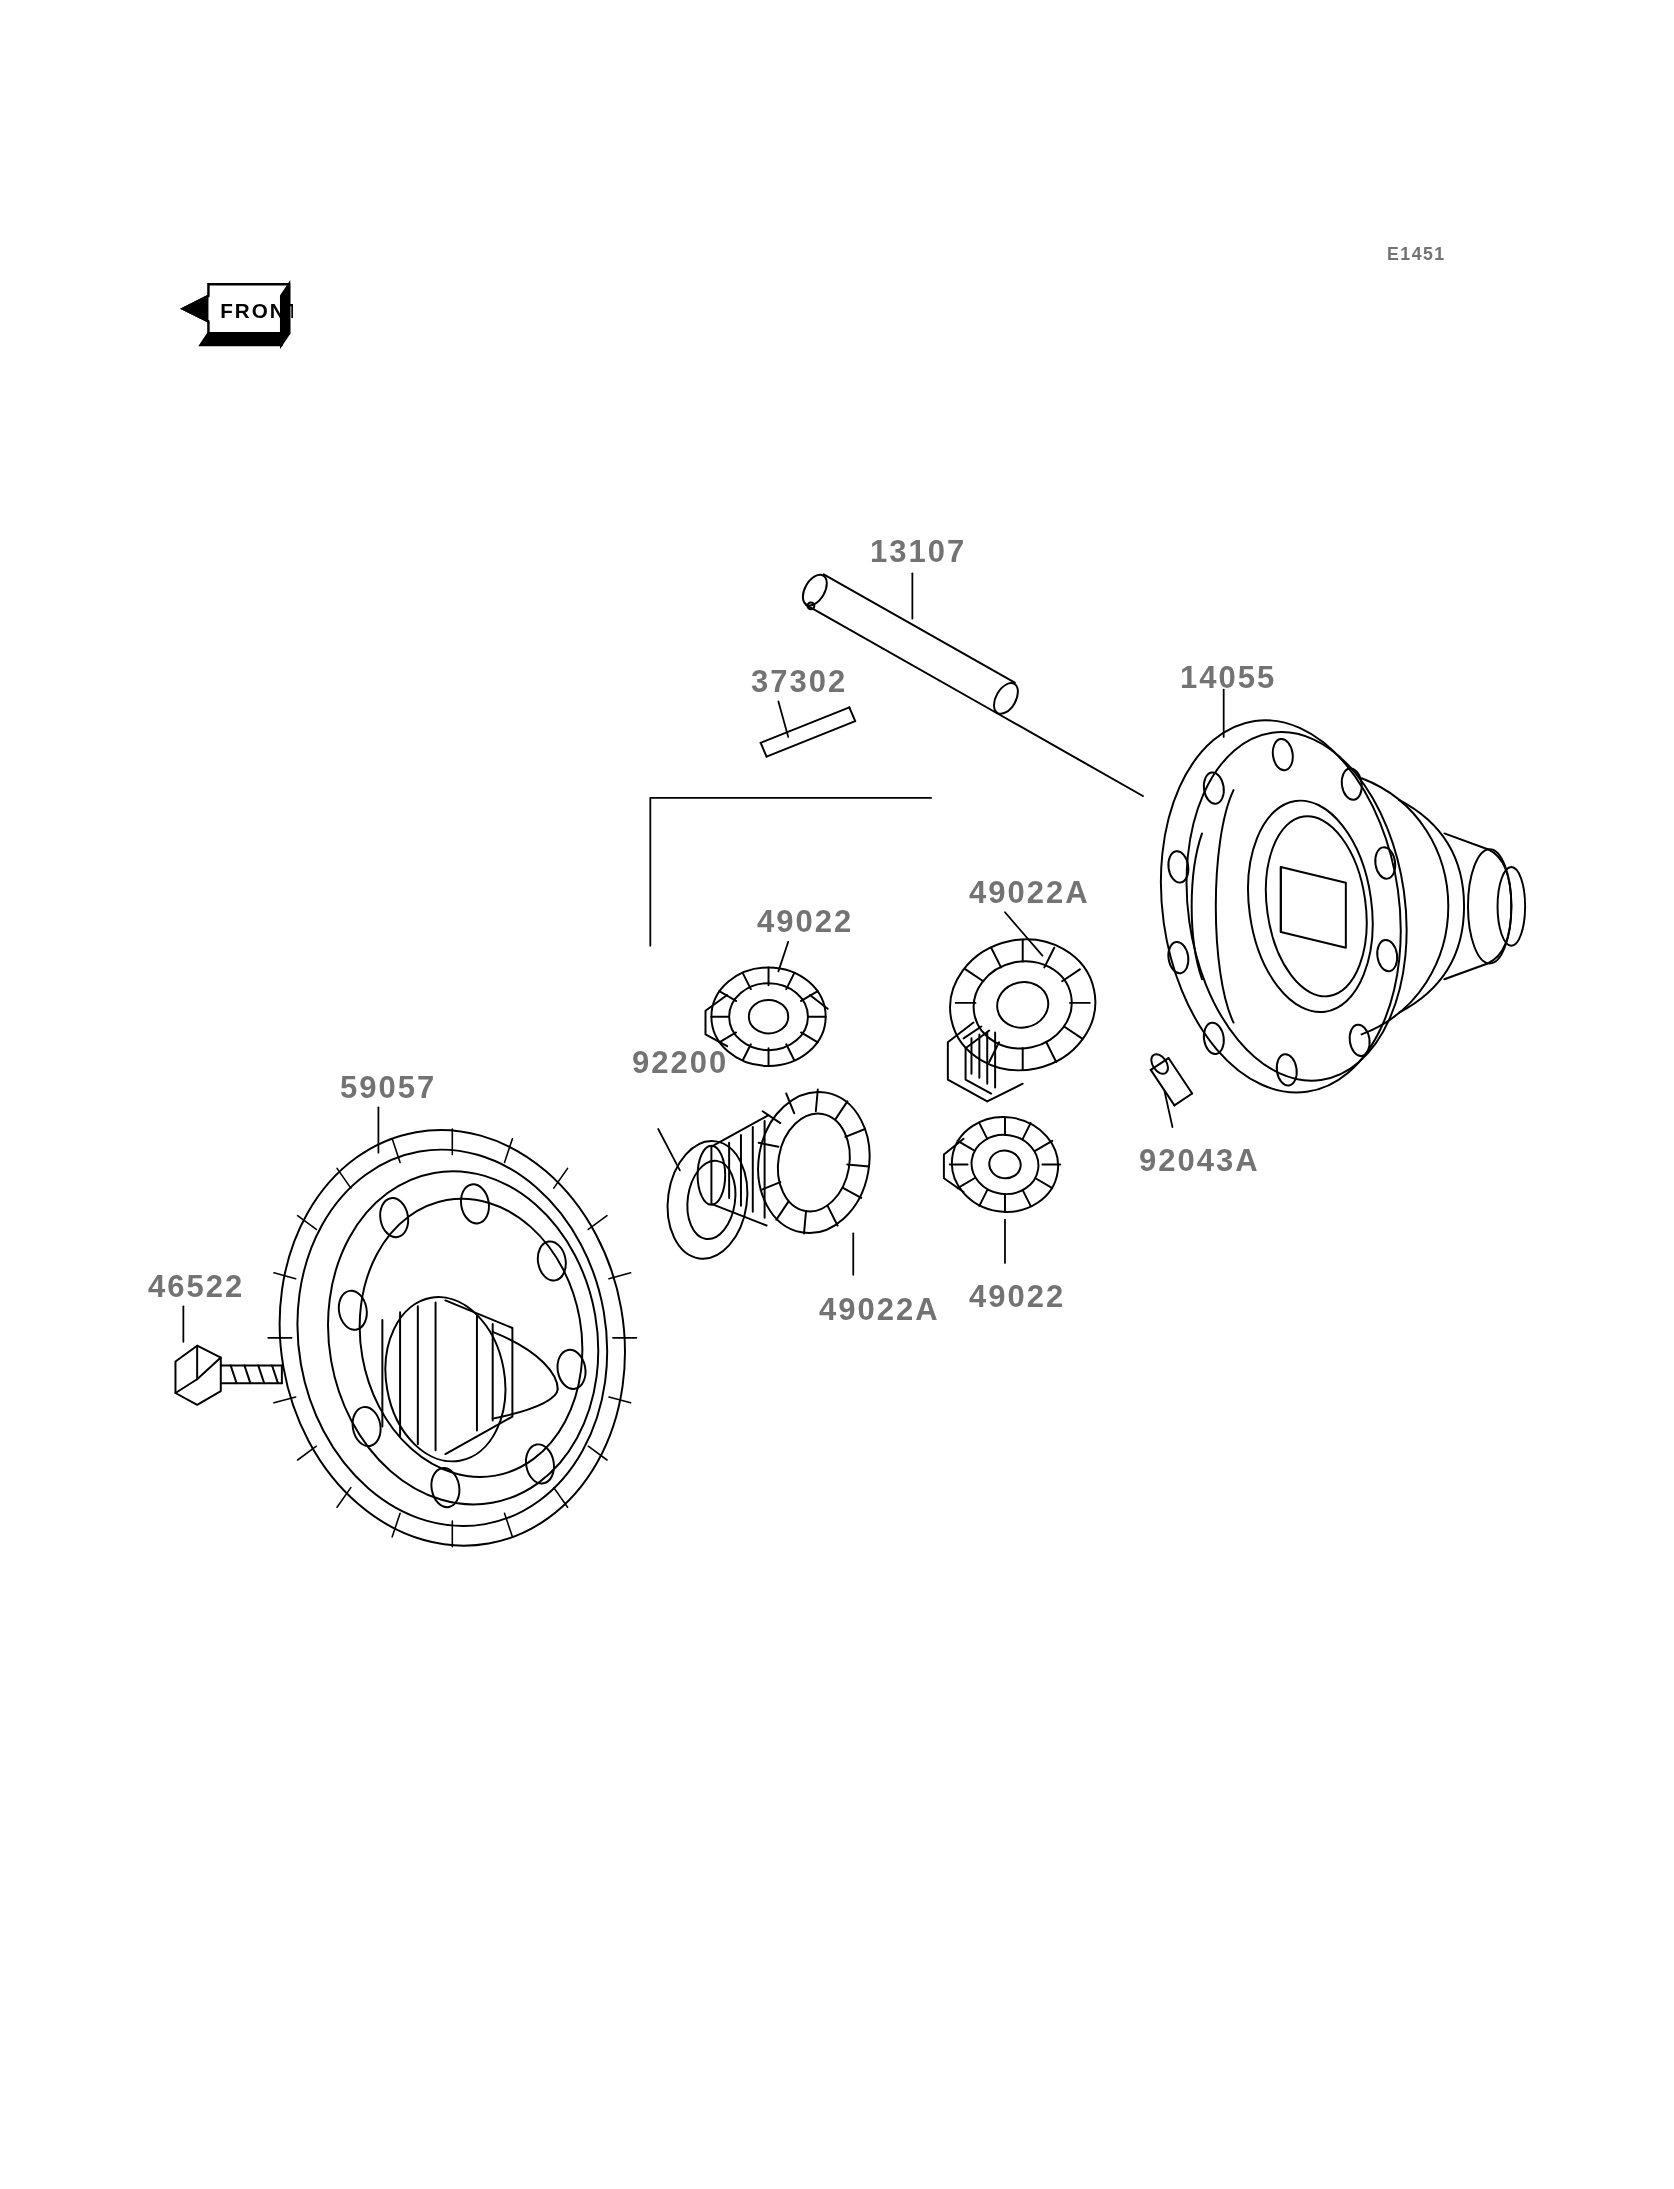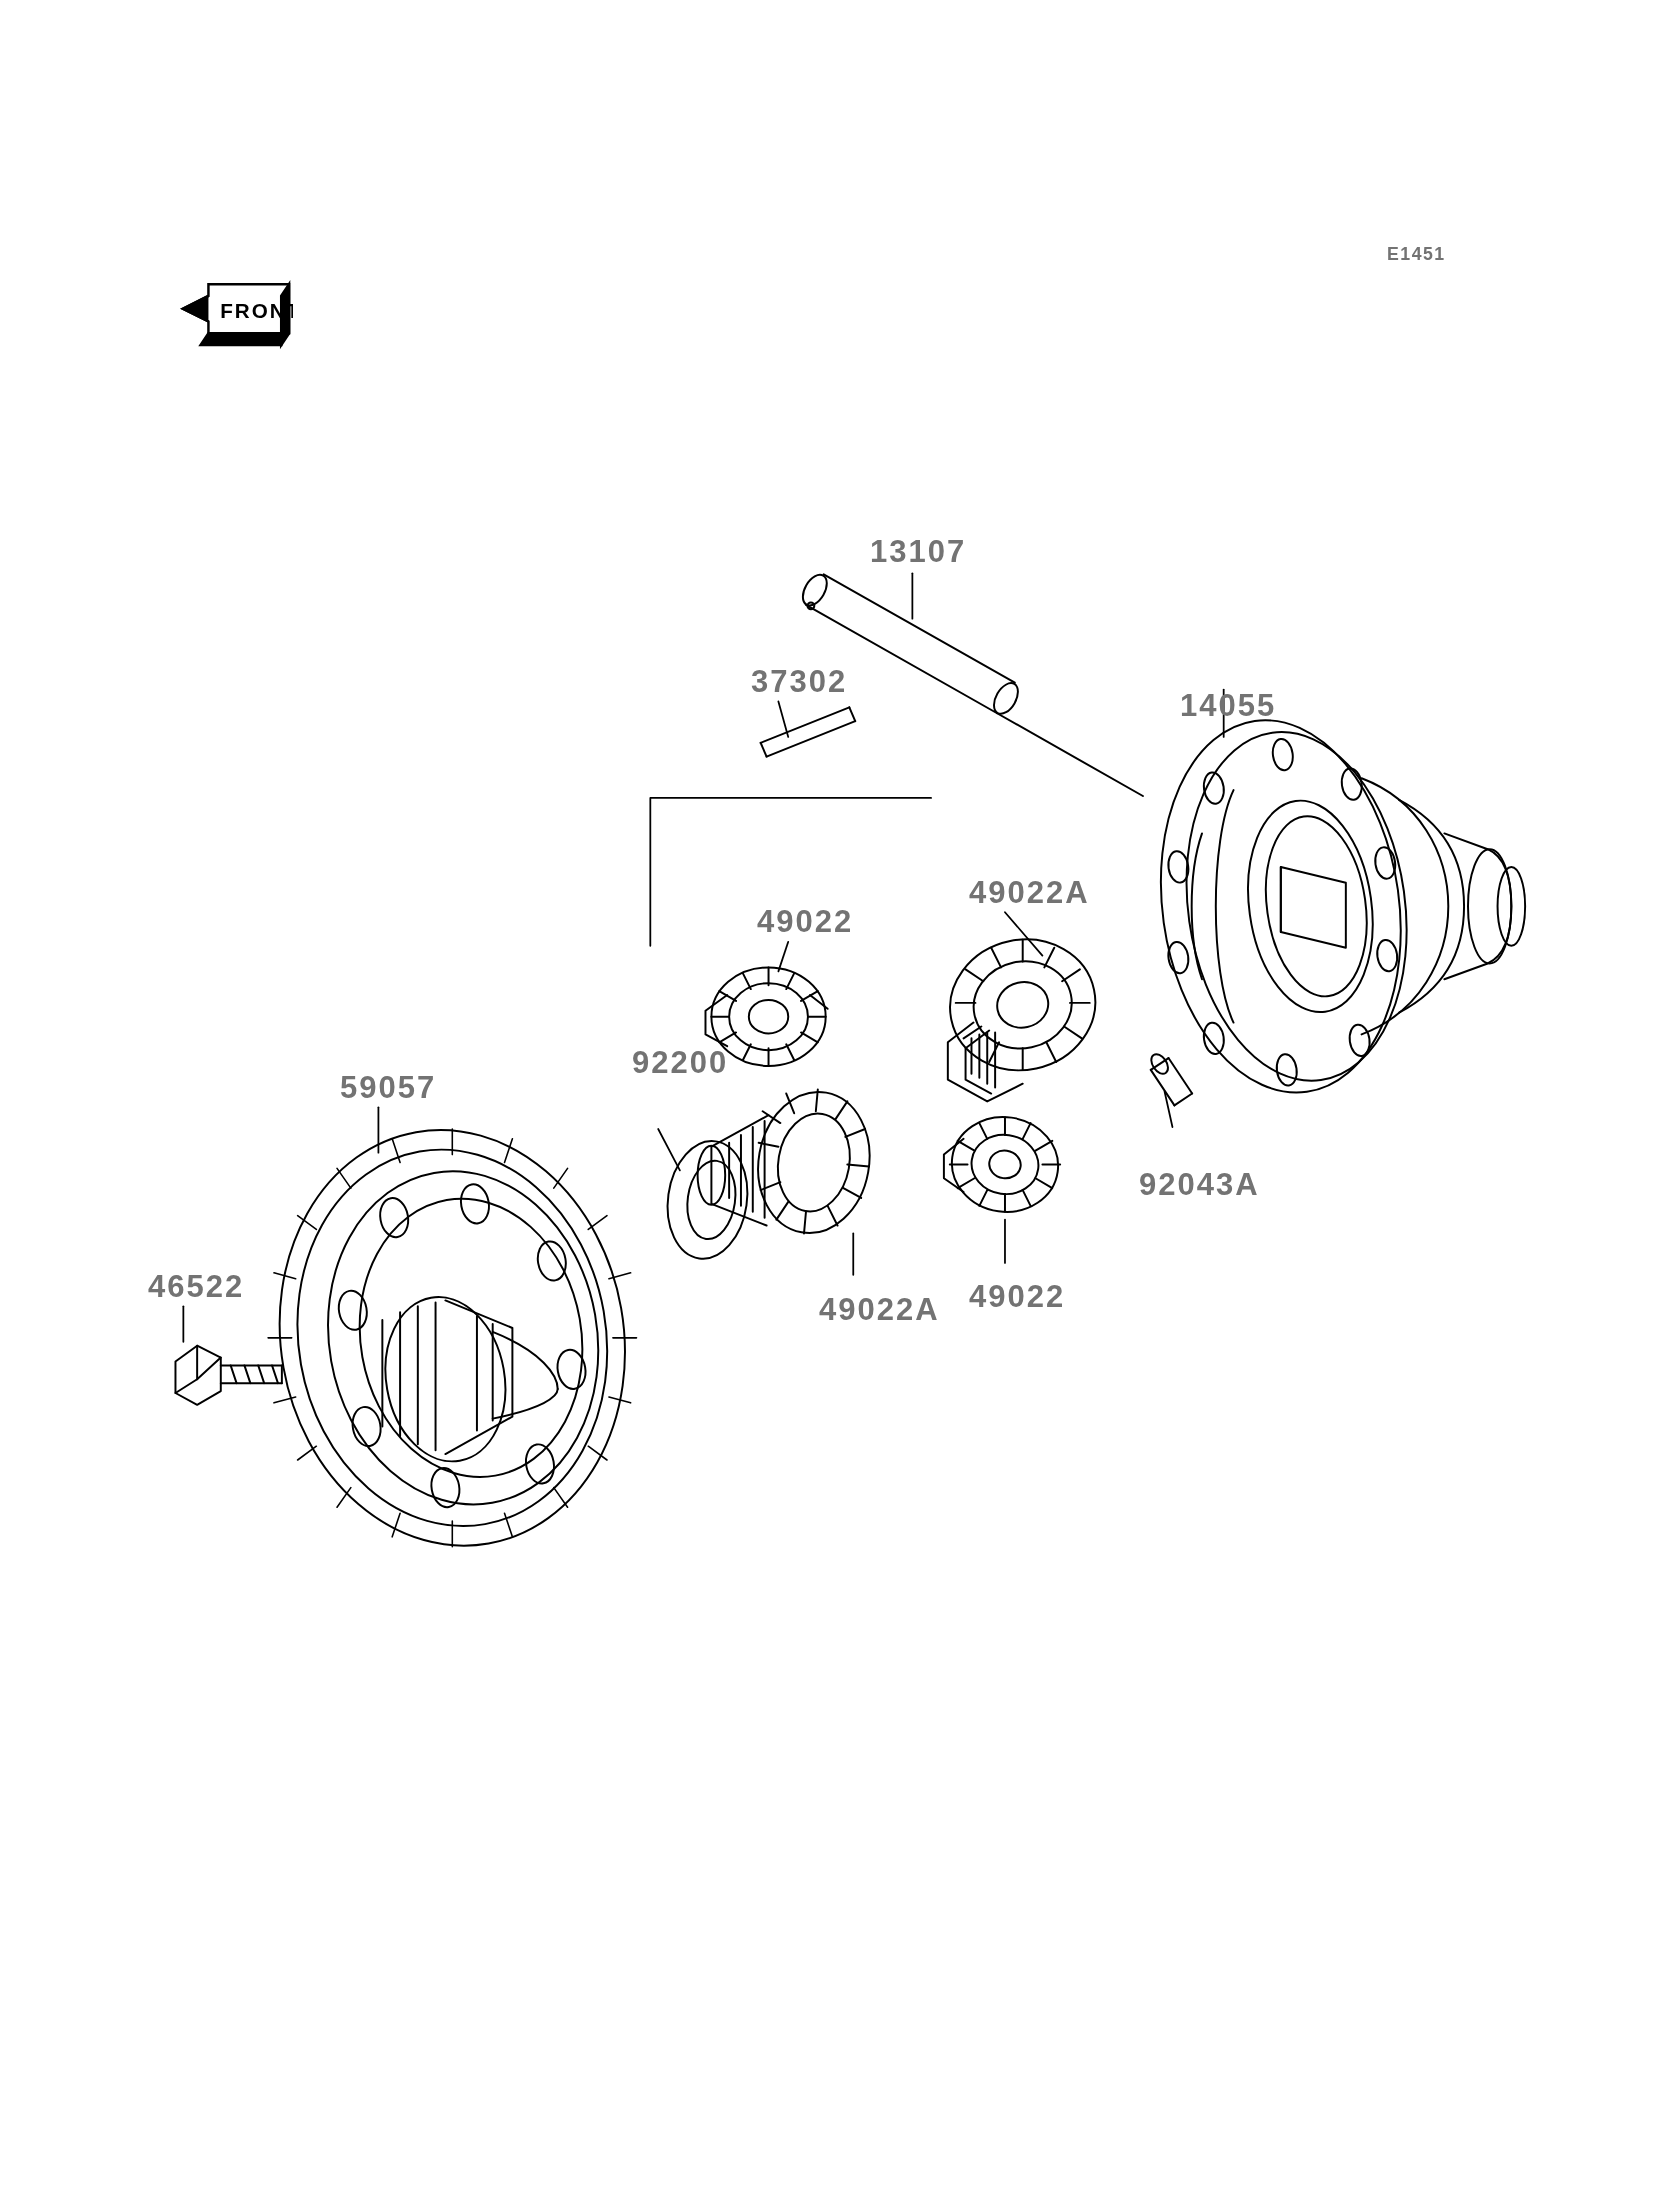--- a/index.html
+++ b/index.html
@@ -222,31 +222,31 @@
         <path d="M286 1386 L286 1404"></path>
       </g>
 
     </g>
   </svg>
 
   <div class="lbl partnum" style="left:870px; top:534px;">13107</div>
 
   <div class="lbl partnum" style="left:751px; top:664px;">37302</div>
 
-  <div class="lbl partnum" style="left:1180px; top:688px;">14055</div>
+  <div class="lbl partnum" style="left:1180px; top:660px;">14055</div>
 
   <div class="lbl partnum" style="left:969px; top:875px;">49022A</div>
 
   <div class="lbl partnum" style="left:757px; top:904px;">49022</div>
 
   <div class="lbl partnum" style="left:632px; top:1045px;">92200</div>
 
   <div class="lbl partnum" style="left:340px; top:1070px;">59057</div>
 
-  <div class="lbl partnum" style="left:1139px; top:1143px;margin-top:24px;">92043A</div>
+  <div class="lbl partnum" style="left:1139px; top:1143px;">92043A</div>
 
   <div class="lbl partnum" style="left:148px; top:1269px;">46522</div>
 
   <div class="lbl partnum" style="left:819px; top:1292px;">49022A</div>
 
   <div class="lbl partnum" style="left:969px; top:1279px;">49022</div>
 
 </div>
 
 

